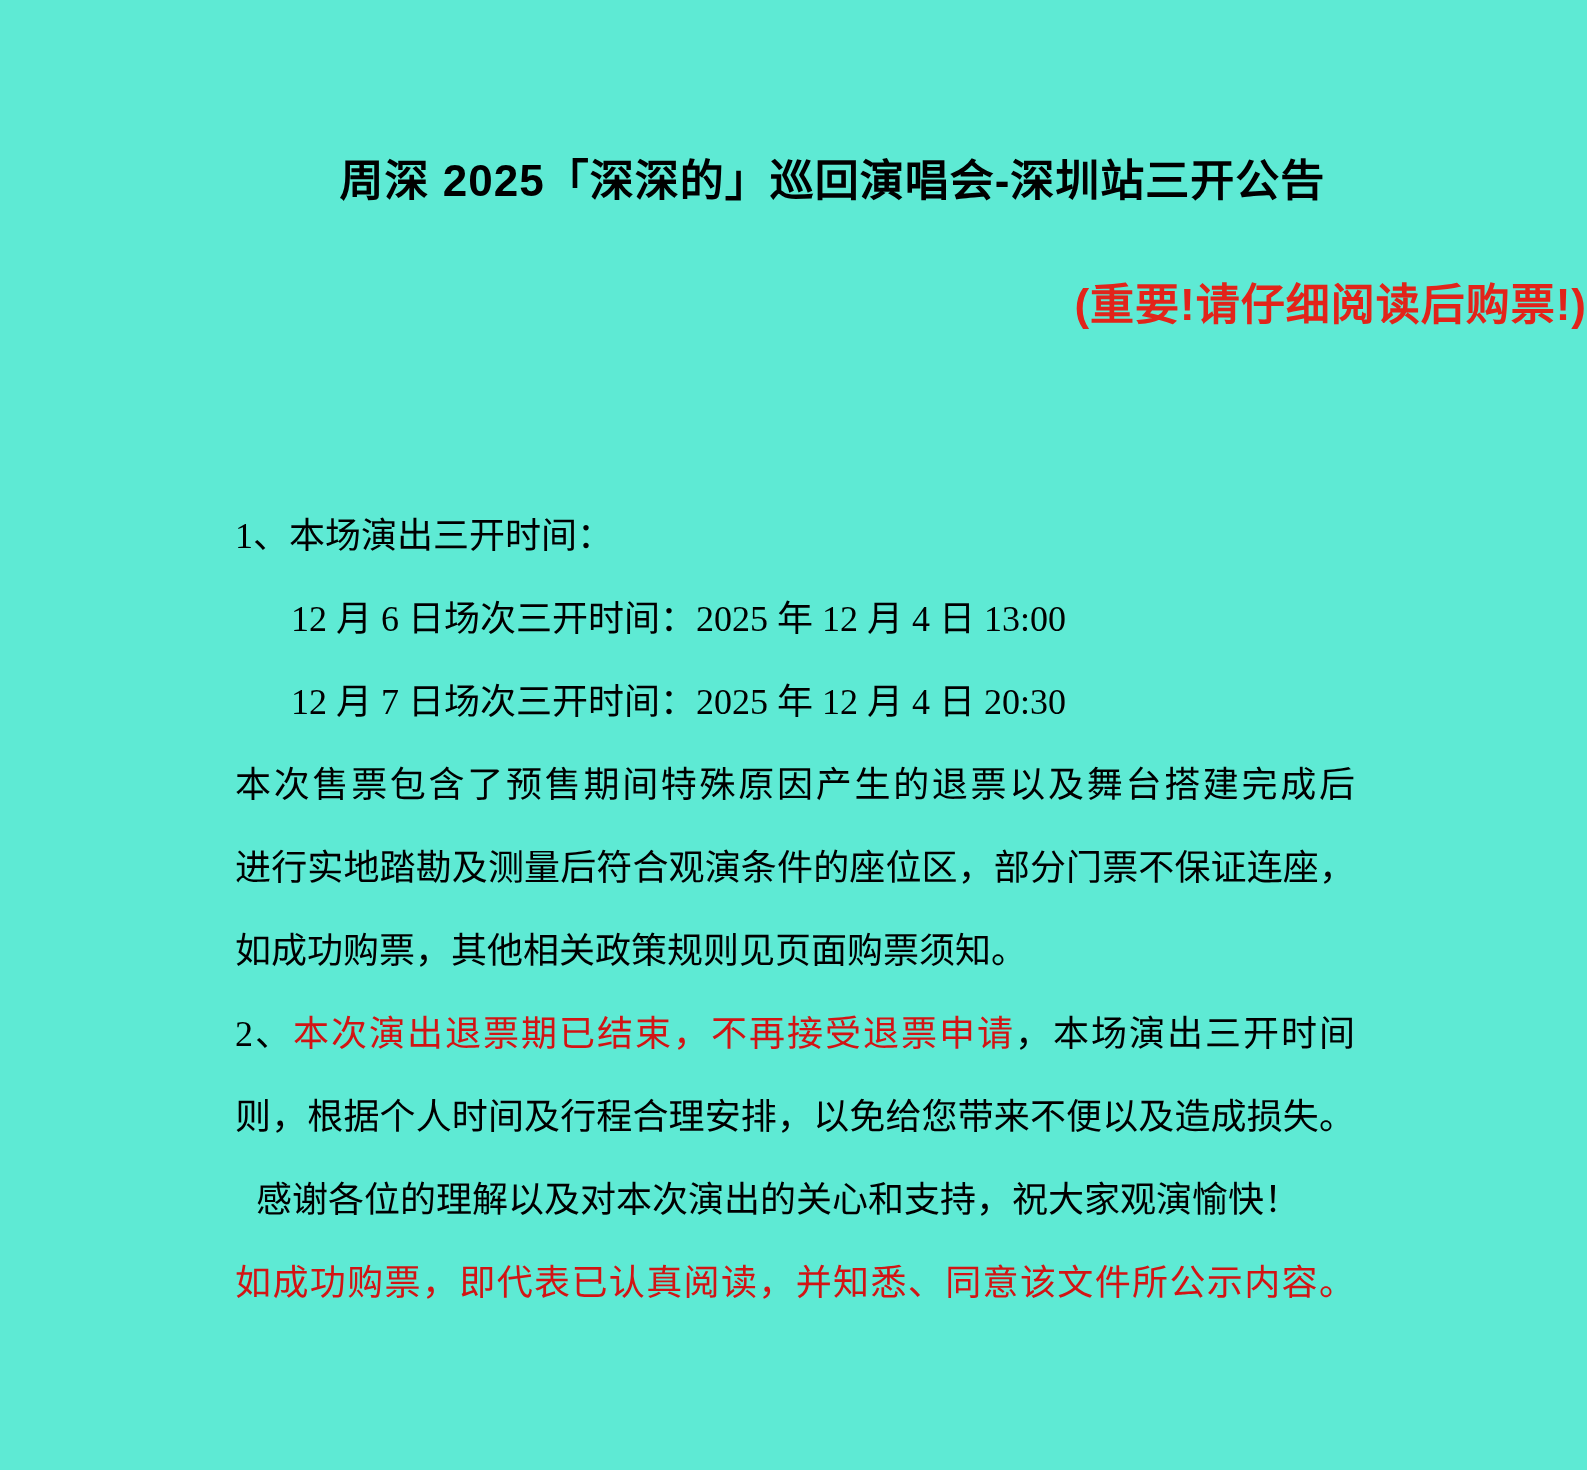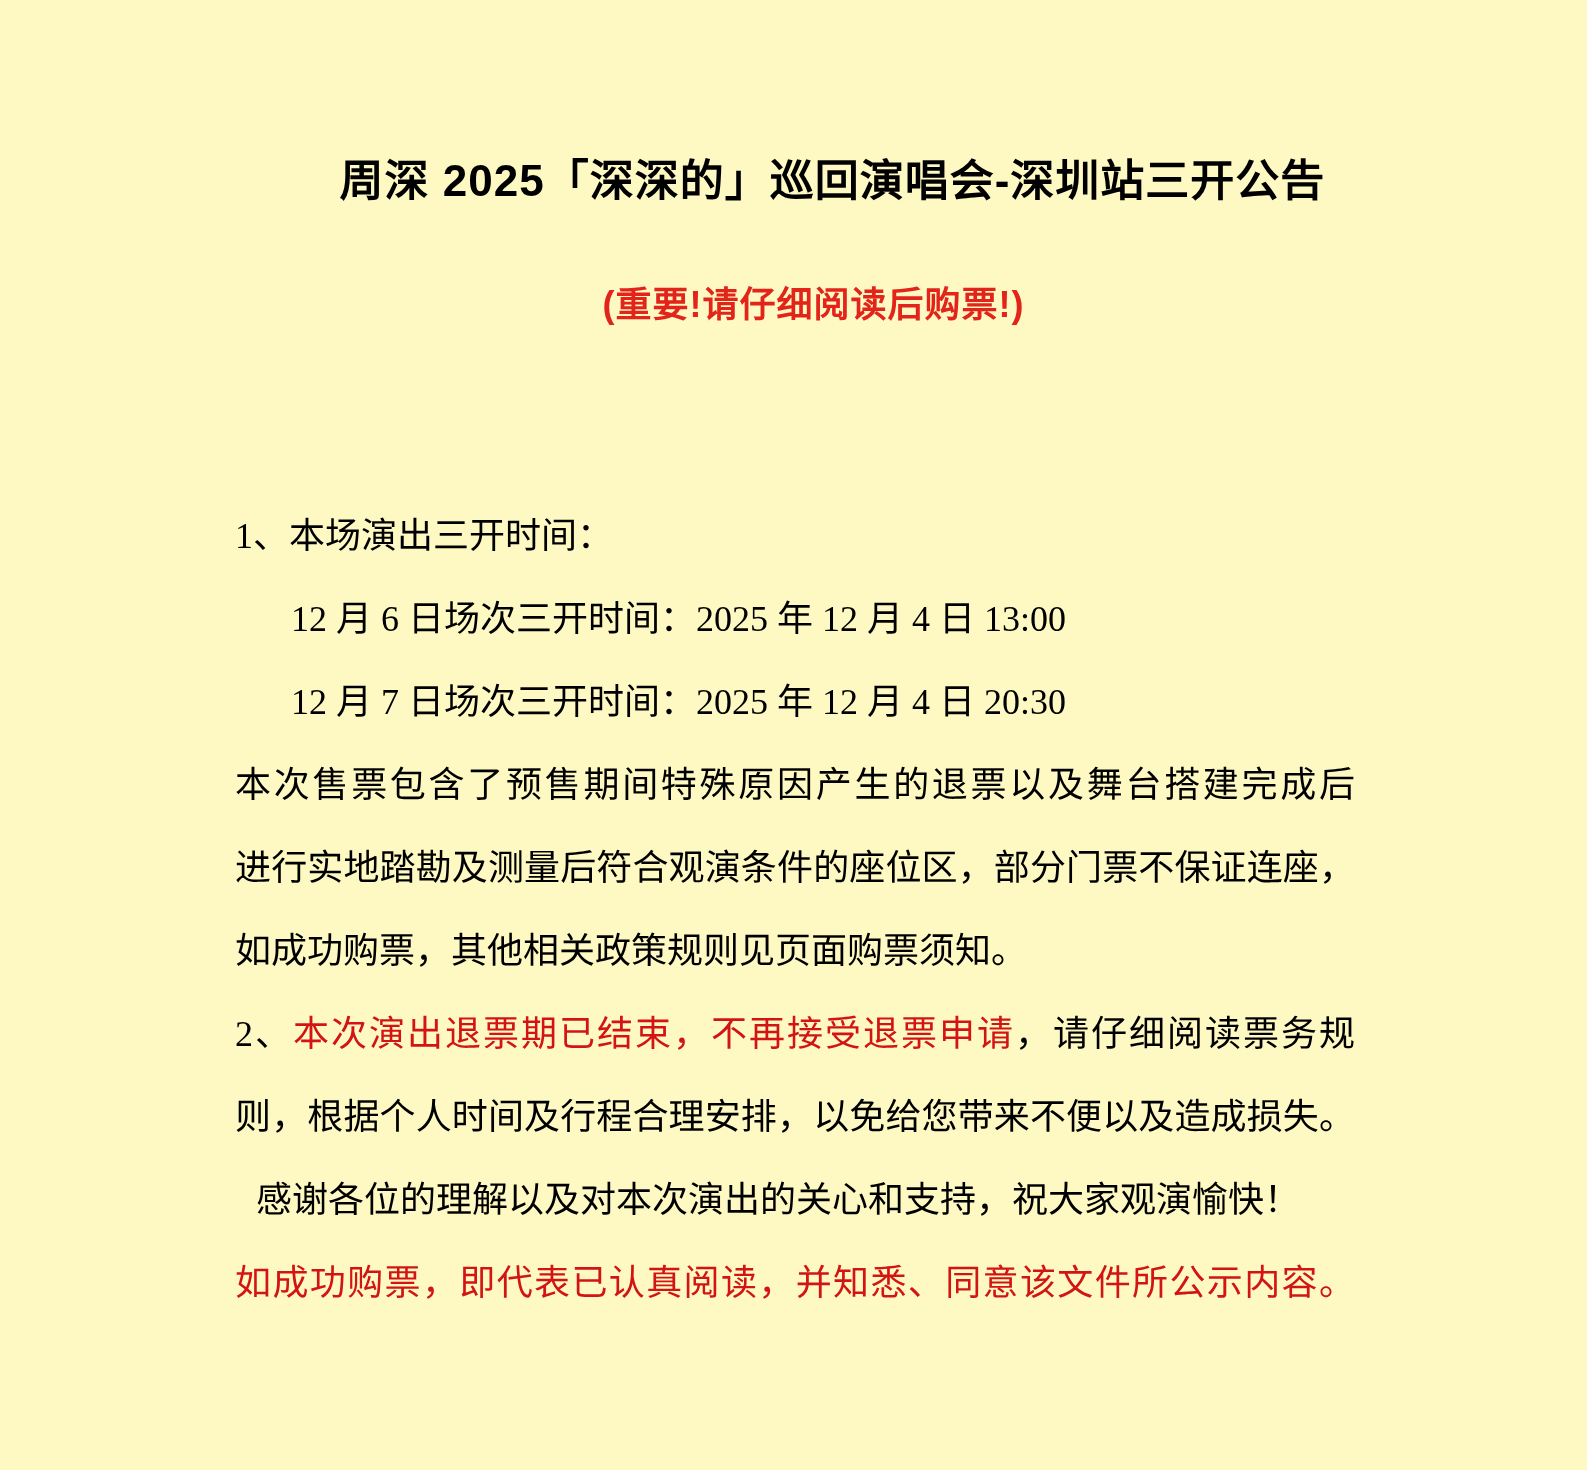--- a/index.html
+++ b/index.html
@@ -5,43 +5,43 @@
   * { margin: 0; padding: 0; box-sizing: border-box; }
 
   html, body {
     background: #ffffff;
   }
 
   .page {
     position: relative;
     width: 1587px;
     height: 1470px;
-    background: #fef9c3;
+    background: #5eead4;
     overflow: hidden;
     font-family: "Liberation Serif", "DejaVu Serif", serif;
   }
 
   .doc-title {
     margin-top: 150px;
     padding-left: 78px;           
     text-align: center;
     font-family: "Liberation Sans", "DejaVu Sans", sans-serif;
     font-weight: 700;
     font-size: 44px;
     line-height: 62px;
     color: #000000;
     letter-spacing: 1px;
   }
 
   .doc-subtitle {
     margin-top: 70px;
-    text-align: center;
+    text-align: right;
     font-family: "Liberation Sans", "DejaVu Sans", sans-serif;
     font-weight: 700;
-    font-size: 36px;
+    font-size: 44px;
     line-height: 46px;
     letter-spacing: 1px;
     padding-left: 40px;
   }
 
   .doc-body {
     margin-top: 167px;
     margin-left: 235px;
     width: 1120px;
     font-size: 36px;
@@ -68,19 +68,19 @@
 
   <div class="doc-subtitle" style="color: rgb(226, 36, 26);">(重要!请仔细阅读后购票!)</div>
 
   <div class="doc-body">
       <div class="line"><span style="color: rgb(0, 0, 0); margin-top: 35px;">1、本场演出三开时间：</span></div>
       <div class="line" style="padding-left: 56px;"><span style="color: rgb(0, 0, 0);">12 月 6 日场次三开时间：2025 年 12 月 4 日 13:00</span></div>
       <div class="line" style="padding-left: 56px;"><span style="color: rgb(0, 0, 0);">12 月 7 日场次三开时间：2025 年 12 月 4 日 20:30</span></div>
       <div class="line justify"><span style="color: rgb(0, 0, 0); margin-top: 48px;">本次售票包含了预售期间特殊原因产生的退票以及舞台搭建完成后</span></div>
       <div class="line justify"><span style="color: rgb(0, 0, 0);">进行实地踏勘及测量后符合观演条件的座位区，部分门票不保证连座，</span></div>
       <div class="line"><span style="color: rgb(0, 0, 0);">如成功购票，其他相关政策规则见页面购票须知。</span></div>
-      <div class="line justify"><span style="color: rgb(0, 0, 0);">2、</span><span style="color: rgb(210, 20, 20);">本次演出退票期已结束，不再接受退票申请</span><span style="color: rgb(0, 0, 0);">，请仔细阅读票务规</span></div>
+      <div class="line justify"><span style="color: rgb(0, 0, 0);">2、</span><span style="color: rgb(210, 20, 20);">本次演出退票期已结束，不再接受退票申请</span><span style="color: rgb(0, 0, 0);">，本场演出三开时间</span></div>
       <div class="line justify"><span style="color: rgb(0, 0, 0);">则，根据个人时间及行程合理安排，以免给您带来不便以及造成损失。</span></div>
       <div class="line"><span style="color: rgb(0, 0, 0); margin-left: 21px;">感谢各位的理解以及对本次演出的关心和支持，祝大家观演愉快！</span></div>
       <div class="line justify"><span style="color: rgb(210, 20, 20);">如成功购票，即代表已认真阅读，并知悉、同意该文件所公示内容。</span></div>
     </div>
 
 </div>
 
 </body></html>

